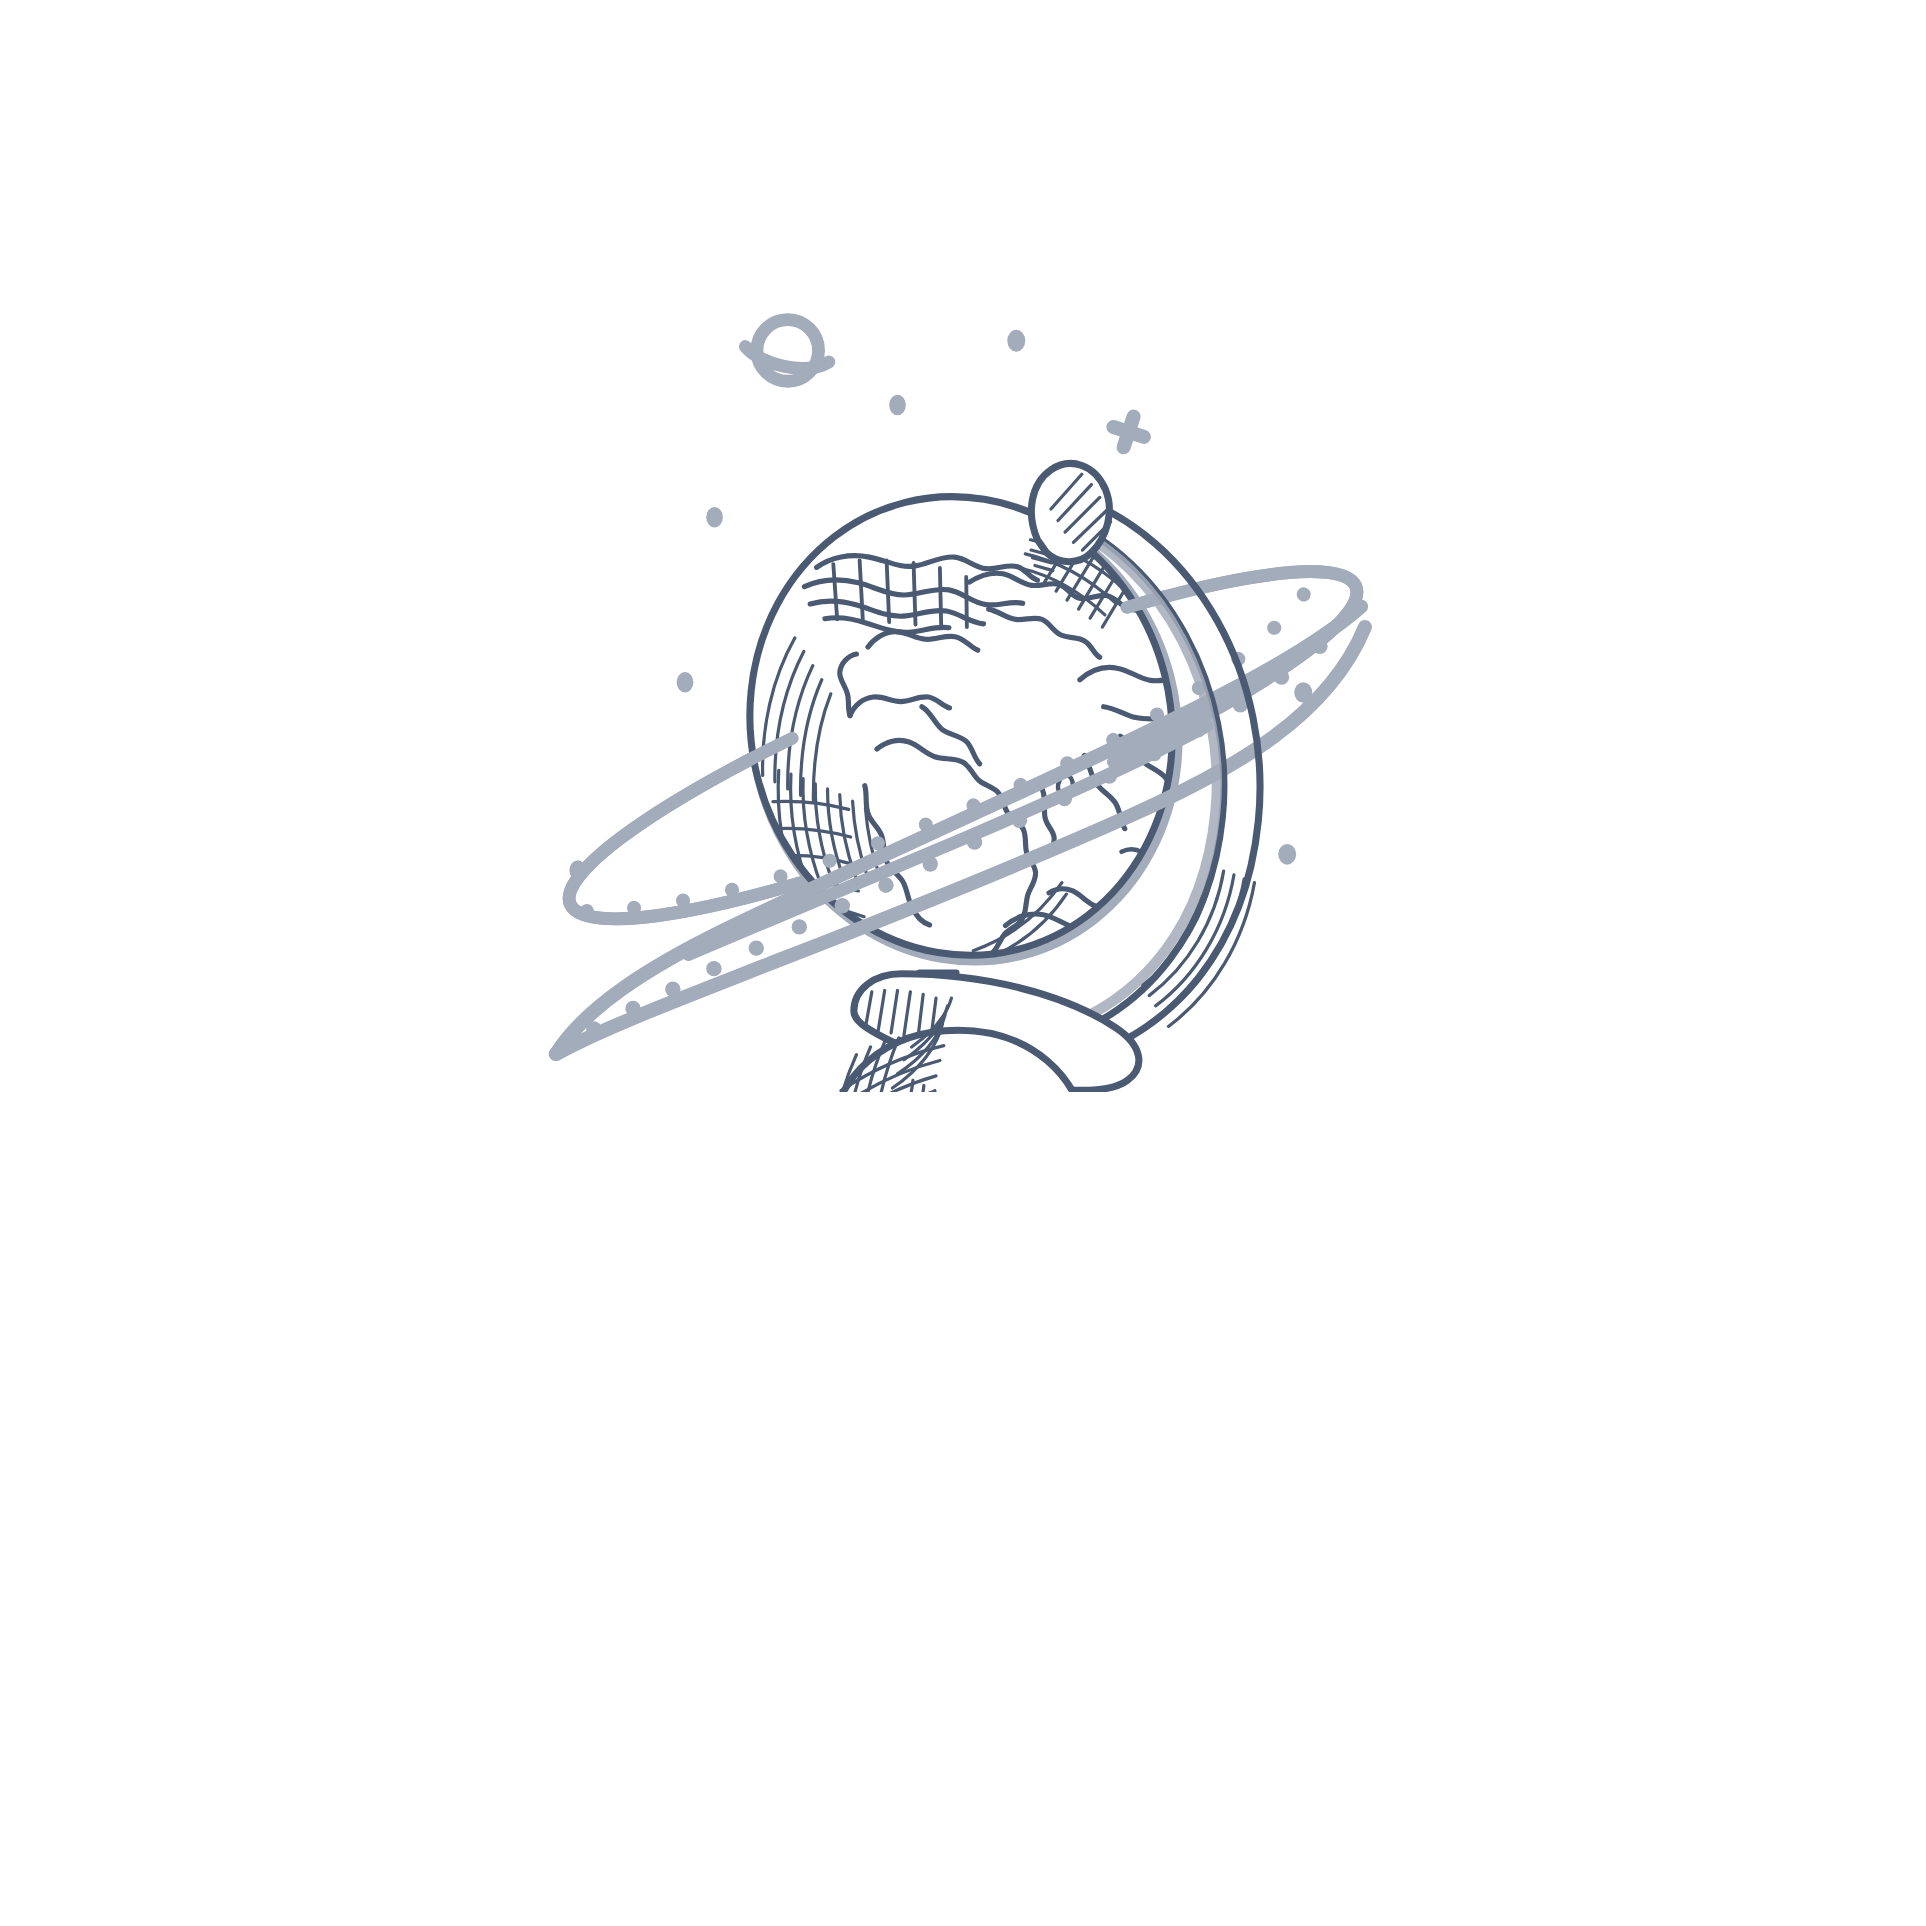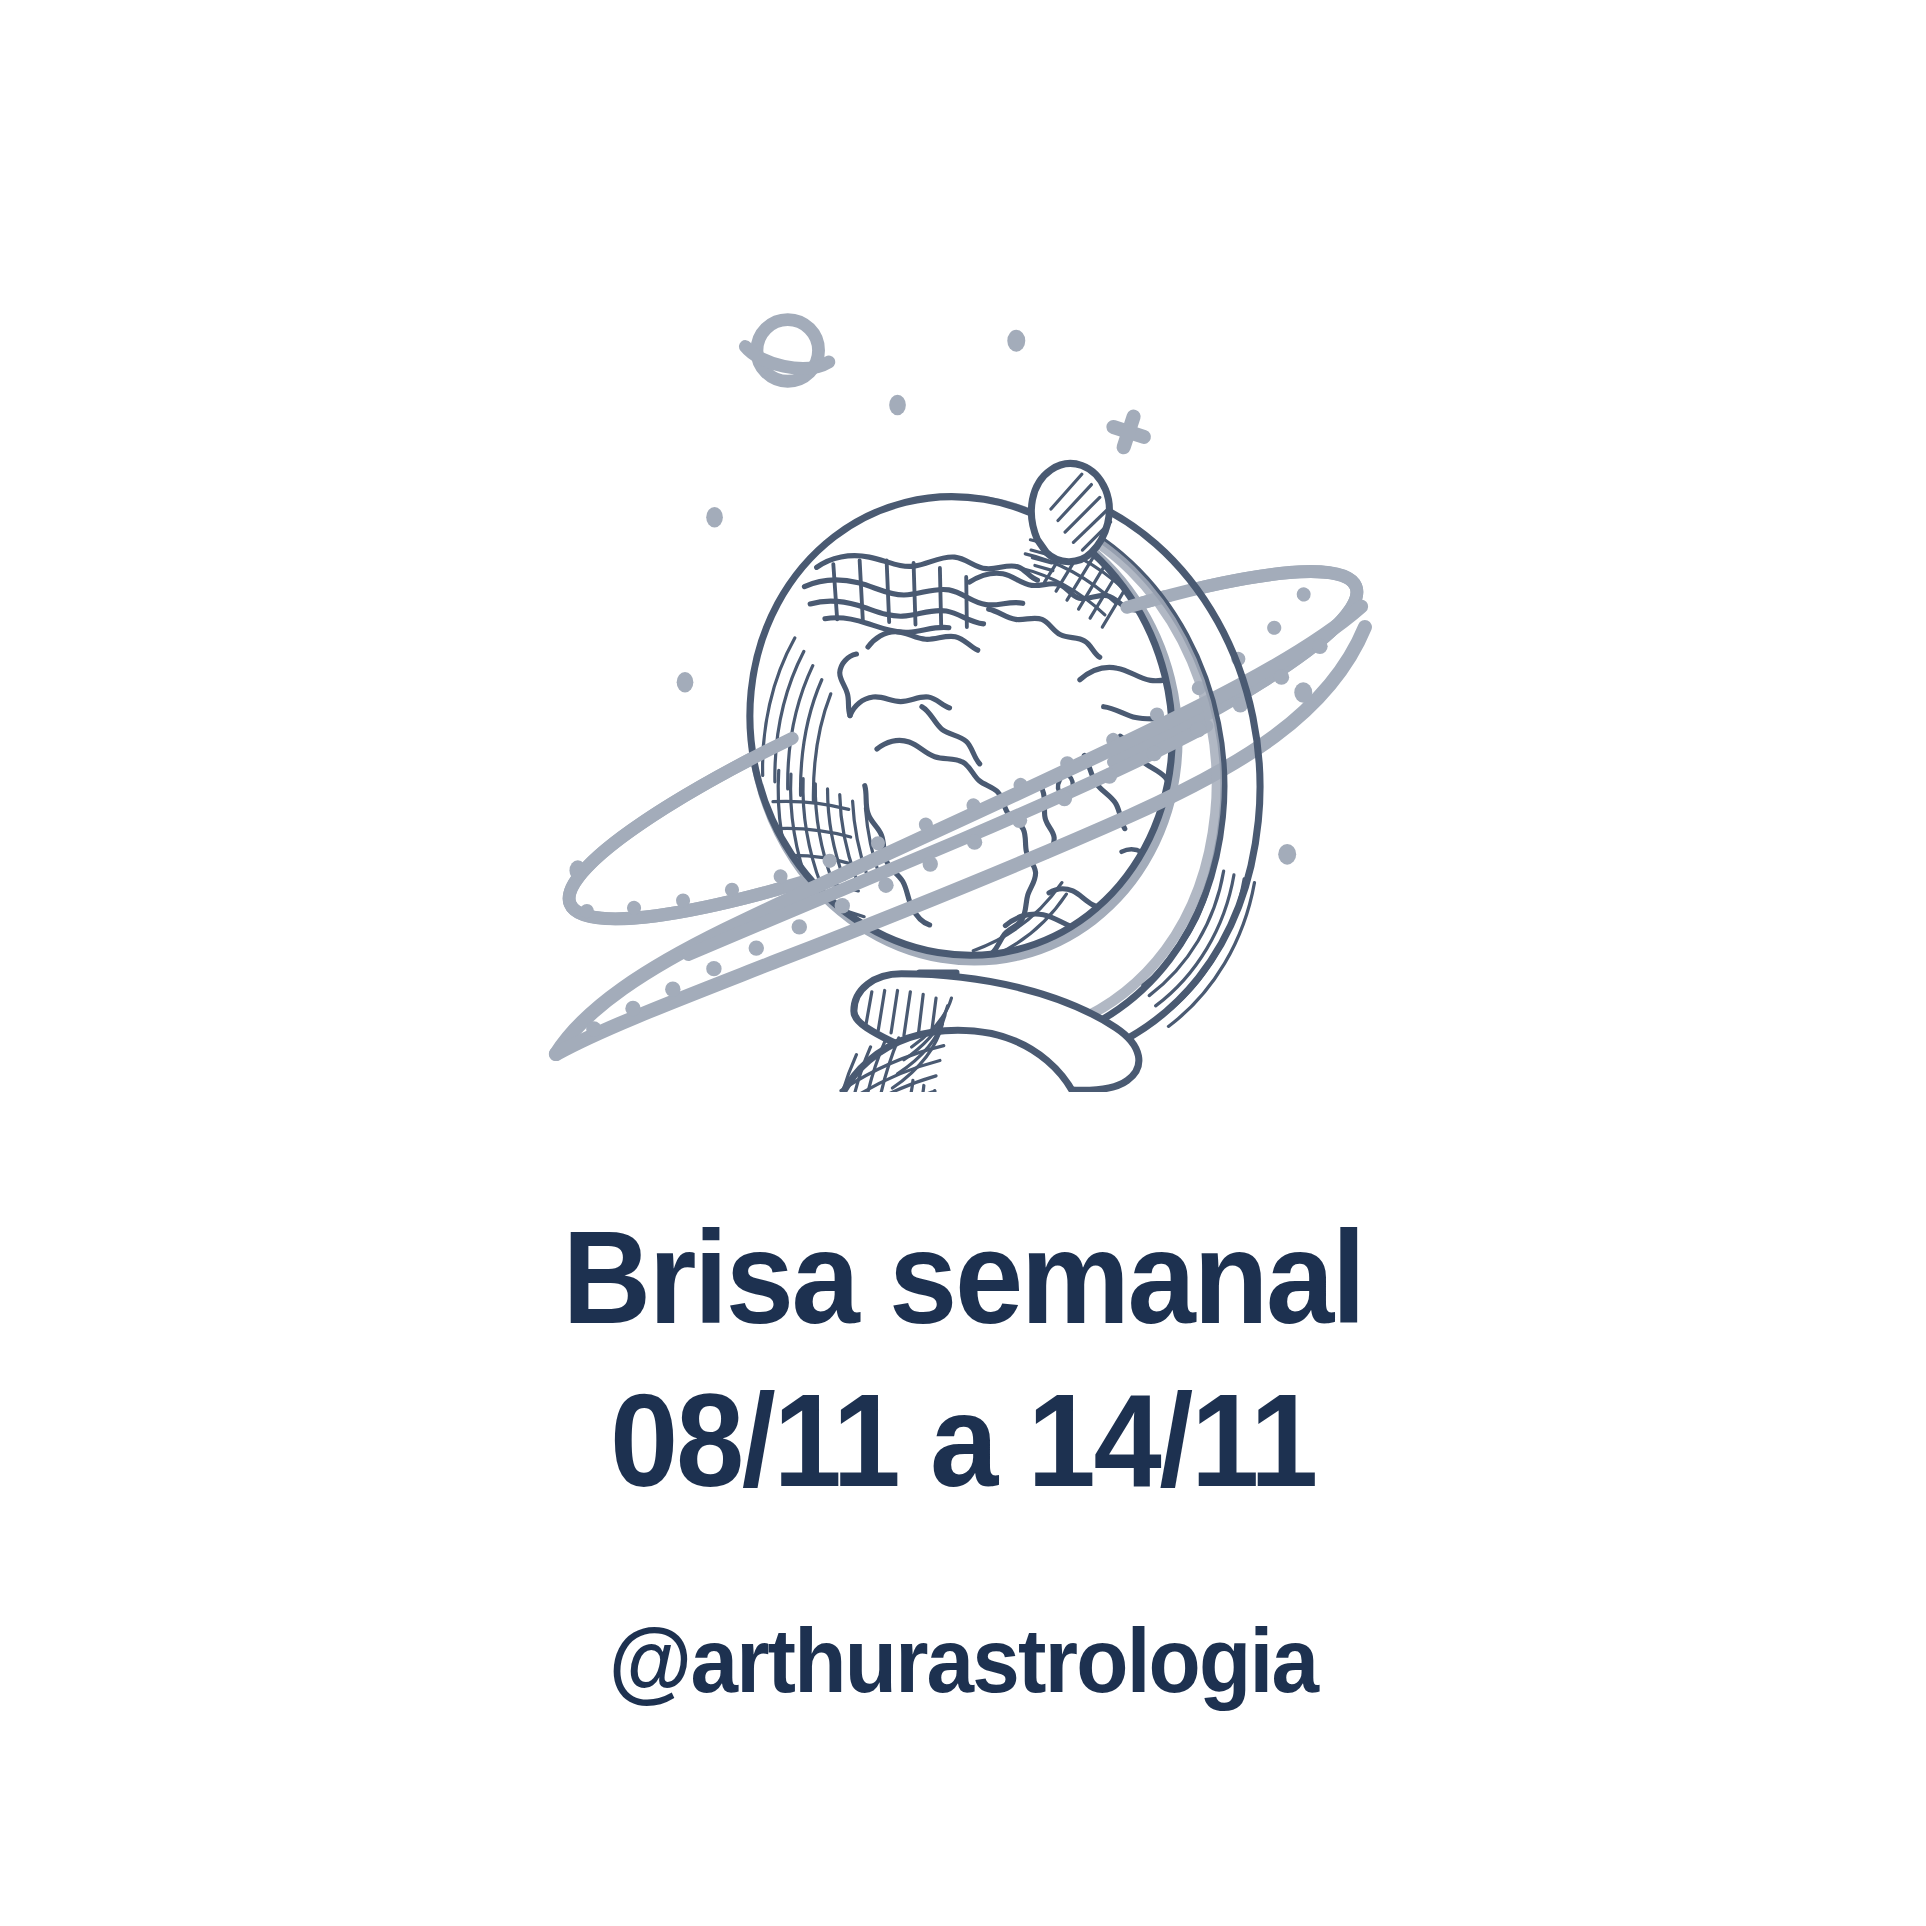--- a/index.html
+++ b/index.html
@@ -434,20 +434,15 @@
           <ellipse cx="1120" cy="1460" rx="13" ry="16"></ellipse>
           <ellipse cx="1673" cy="1465" rx="13" ry="16"></ellipse>
           <ellipse cx="1545" cy="1565" rx="13" ry="16"></ellipse>
           <ellipse cx="1545" cy="1250" rx="0" ry="0"></ellipse>
         </g>
 
       </g>
     </svg>
   </div>
 
-  <div class="text-block">
-    <div class="headline line1">Brisa semanal</div>
-    <div class="headline line2">08/11 a 14/11</div>
-    <div class="handle">@arthurastrologia</div>
-  </div>
 
 </div>
 
 
 </body></html>

